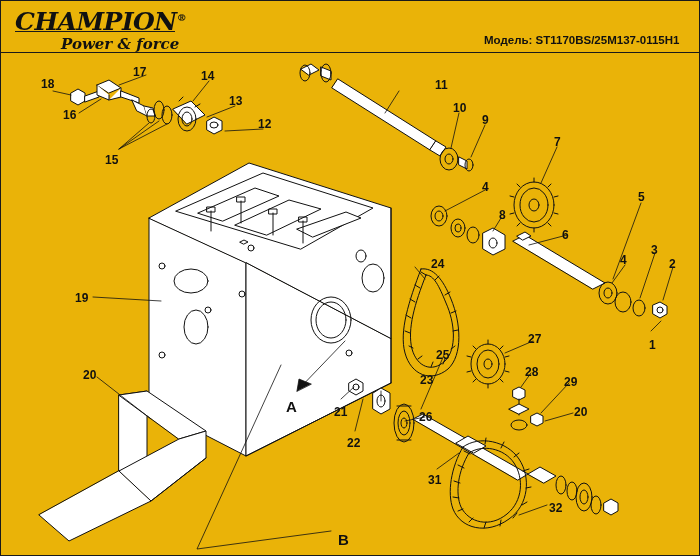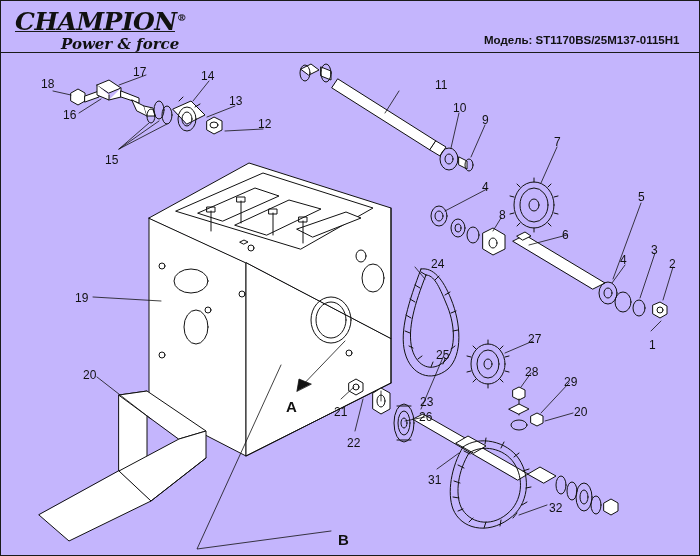--- a/index.html
+++ b/index.html
@@ -7,21 +7,21 @@
     padding: 0;
     background: #ffffff;
   }
   body {
     font-family: "Liberation Sans", sans-serif;
   }
   #page {
     position: relative;
     width: 700px;
     height: 556px;
-    background: #c4b5fd;
+    background: #eab308;
     border: 1px solid #1a1a1a;
     box-sizing: border-box;
     overflow: hidden;
   }
   
   #header {
     position: absolute;
     left: 0;
     top: 0;
     width: 698px;
@@ -95,21 +95,21 @@
     top: 52px;
     width: 698px;
     height: 502px;
   }
   #drawing svg {
     display: block;
   }
   .lbl {
     position: absolute;
     font-size: 12px;
-    font-weight: normal;
+    font-weight: bold;
     color: #111111;
     white-space: nowrap;
   }
   .lbl-big {
     position: absolute;
     font-size: 15px;
     font-weight: bold;
     color: #111111;
     white-space: nowrap;
   }
@@ -354,21 +354,21 @@
     <div class="lbl" style="left:648px; top:285px;">1</div>
     <div class="lbl" style="left:74px;  top:238px;">19</div>
     <div class="lbl" style="left:430px; top:204px;">24</div>
     <div class="lbl" style="left:82px;  top:315px;">20</div>
     <div class="lbl" style="left:527px; top:279px;">27</div>
     <div class="lbl" style="left:435px; top:295px;">25</div>
     <div class="lbl" style="left:524px; top:312px;">28</div>
     <div class="lbl" style="left:563px; top:322px;">29</div>
     <div class="lbl" style="left:573px; top:352px;">20</div>
     <div class="lbl" style="left:333px; top:352px;">21</div>
-    <div class="lbl" style="left:374px; top:342px;padding-left:45px;">23</div>
+    <div class="lbl" style="left:374px; top:320px;padding-left:45px;">23</div>
     <div class="lbl" style="left:346px; top:383px;">22</div>
     <div class="lbl" style="left:418px; top:357px;">26</div>
     <div class="lbl" style="left:427px; top:420px;">31</div>
     <div class="lbl" style="left:548px; top:448px;">32</div>
 
     <div class="lbl-big" style="left:285px; top:345px;">A</div>
     <div class="lbl-big" style="left:337px; top:478px;">B</div>
   </div>
 </div>
 

